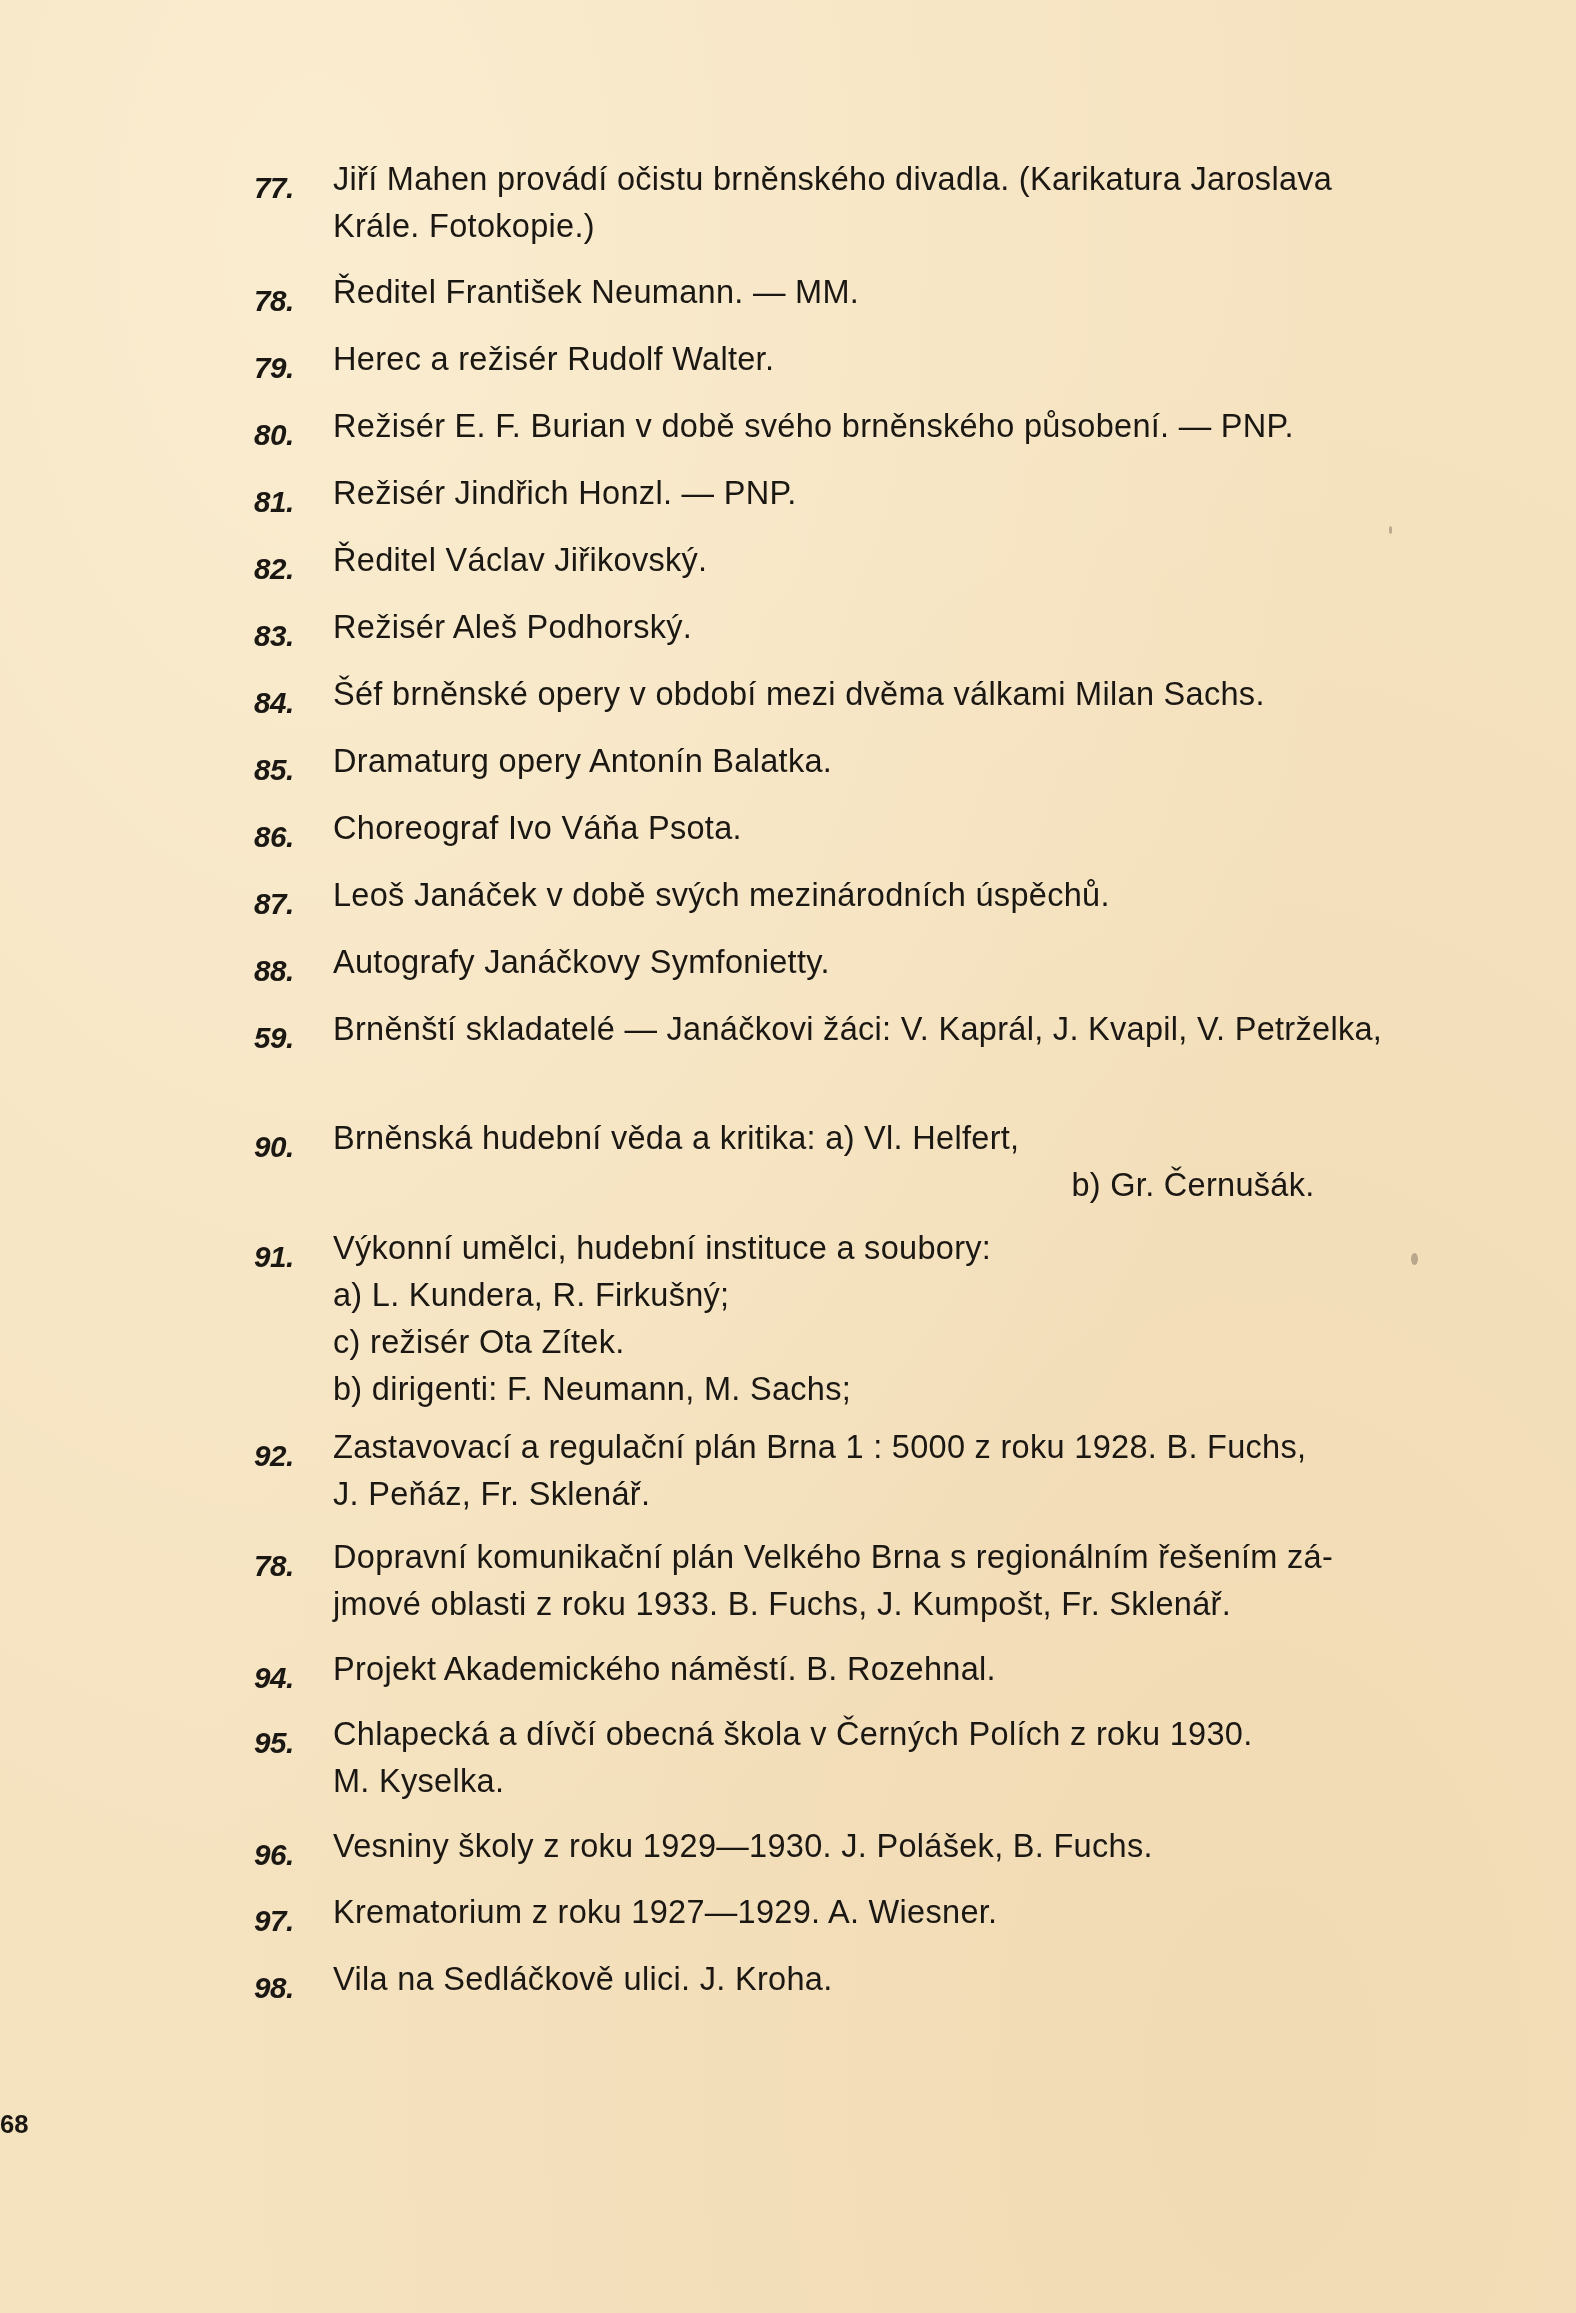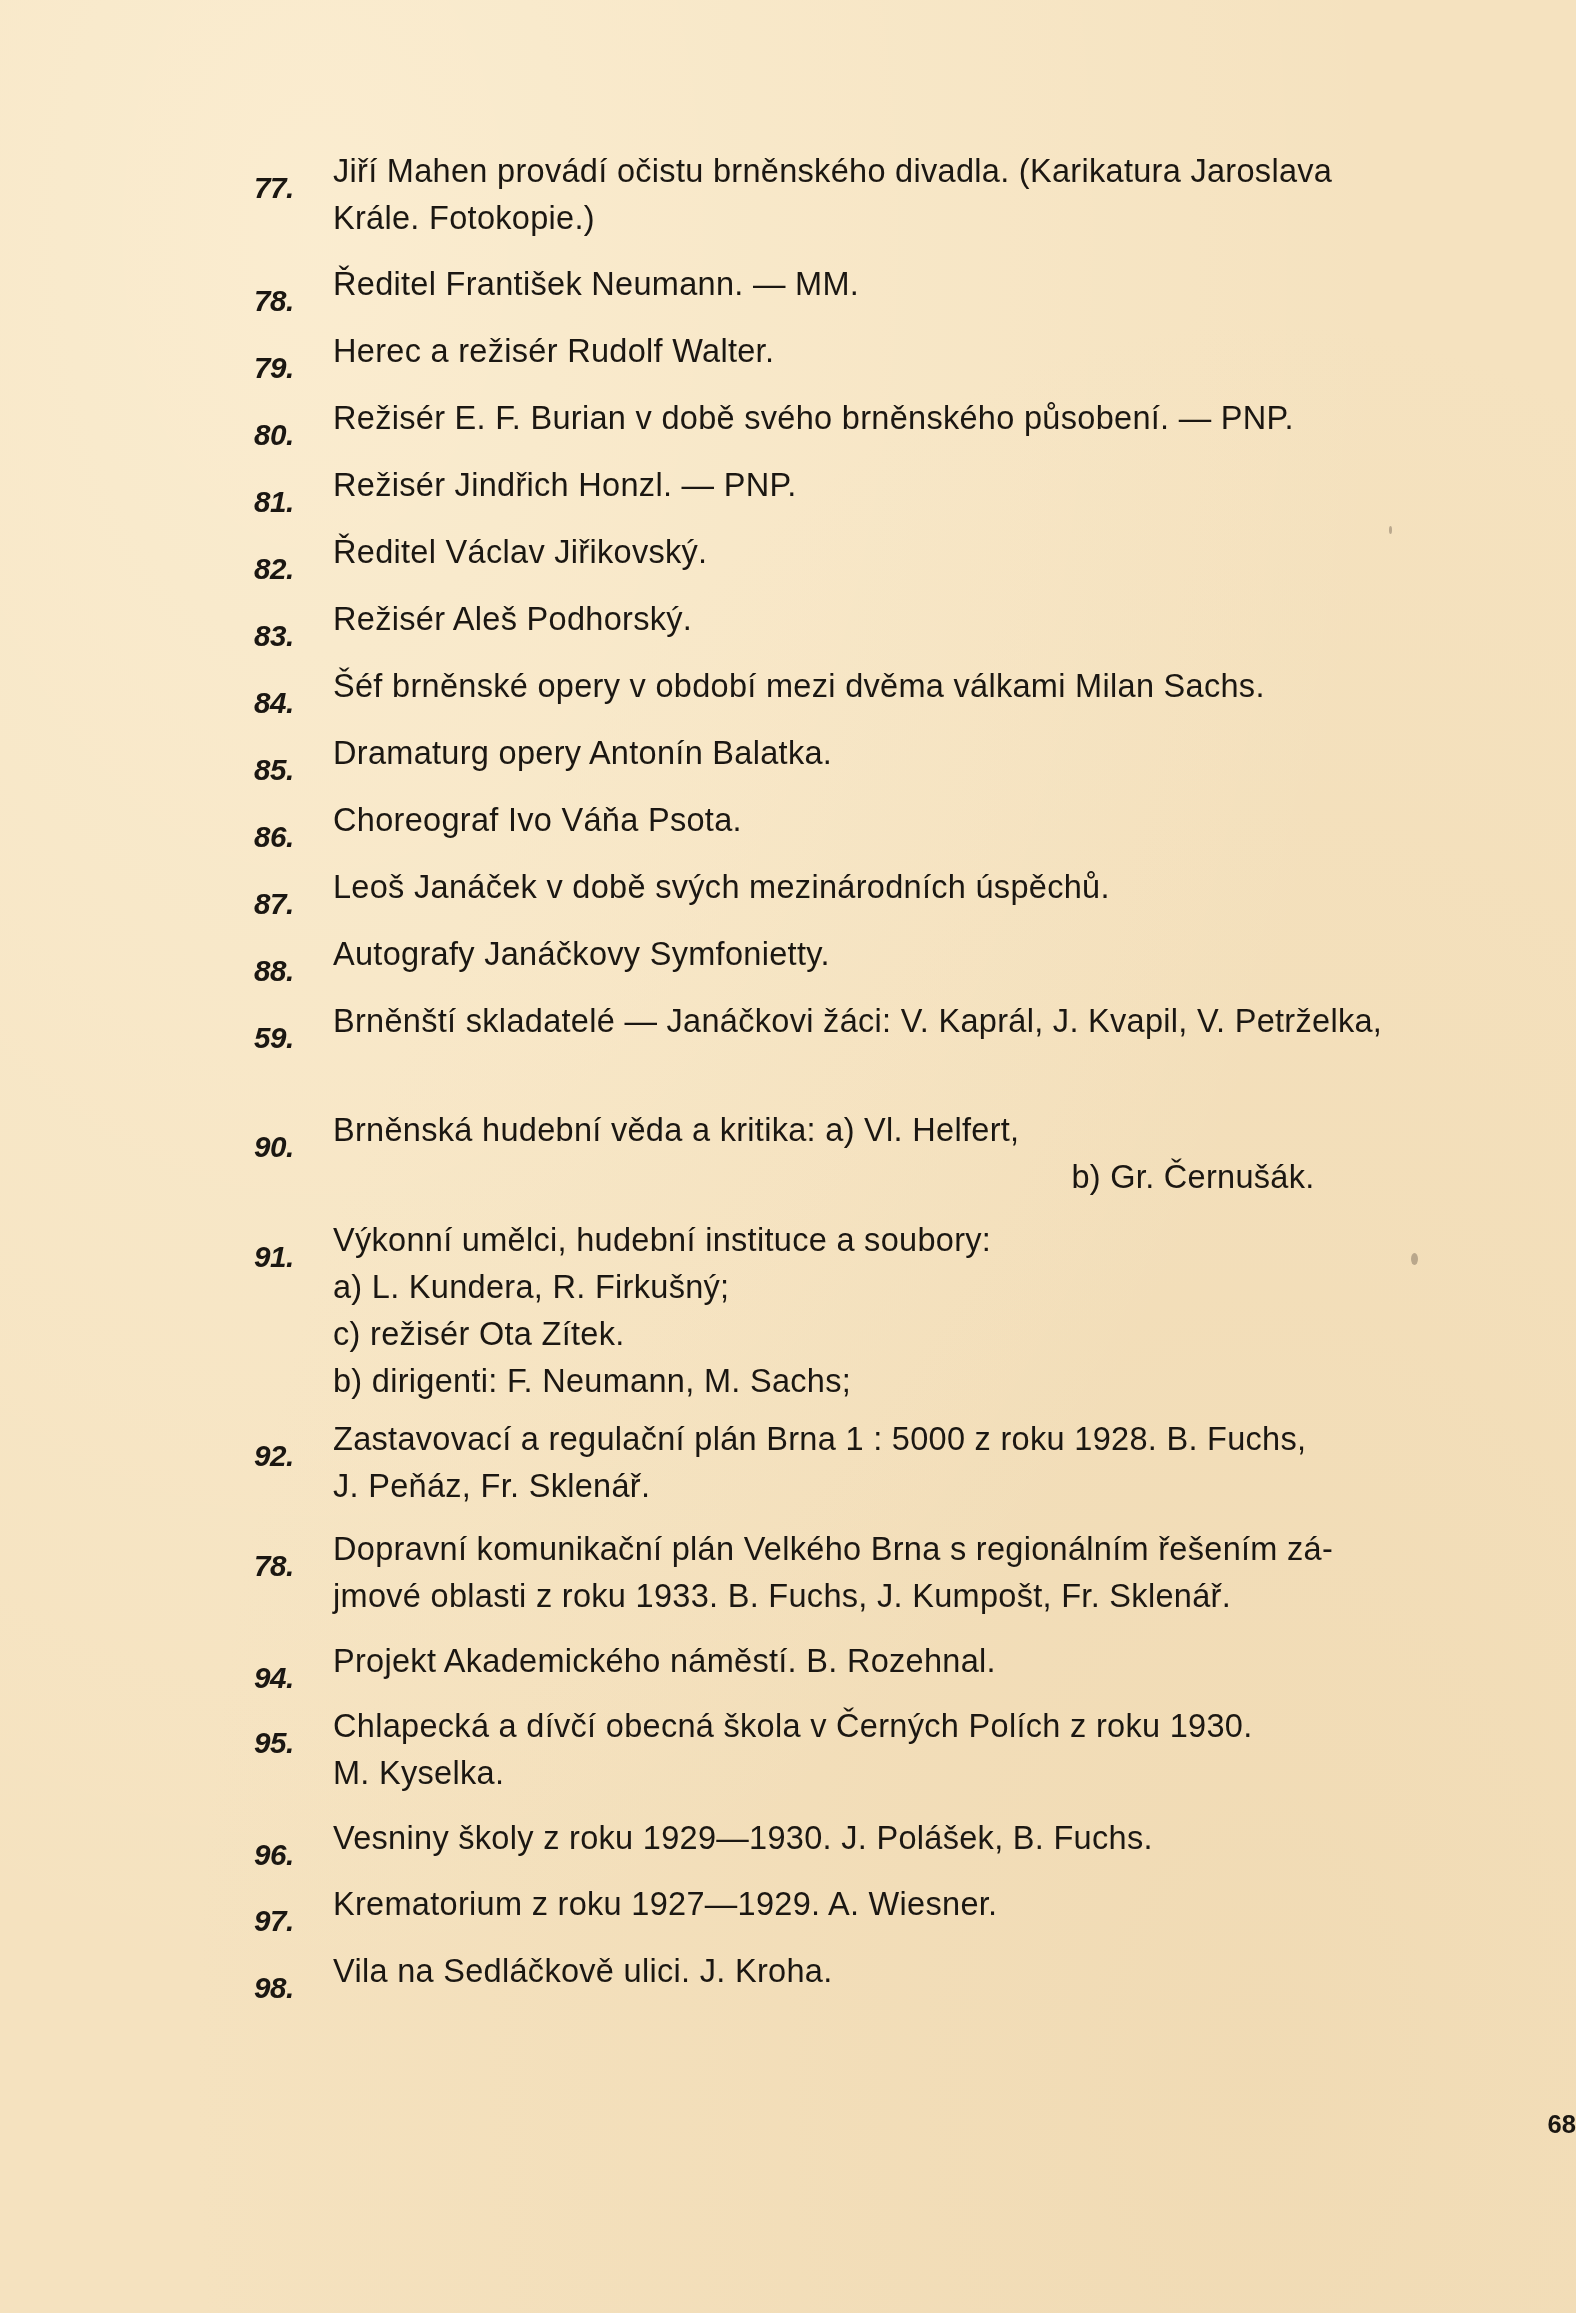--- a/index.html
+++ b/index.html
@@ -33,30 +33,30 @@
       top: 16px;
       font-weight: bold;
       font-size: 29.6px;
       letter-spacing: -0.5px;
       font-style: italic;
     }
     .txt {
       position: absolute;
       left: 79px;
       right: 0;
-      top: 0;
+      top: 8px;
       white-space: nowrap;
     }
     .line { display: block; height: 47px; white-space: nowrap; }
     .b-indent { padding-left: 558px; text-align: center; }
     .page-number {
       position: absolute;
       left: 0; right: 0;
       top: 2110px;
-      text-align: right;
+      text-align: left;
       font-weight: bold;
       font-size: 25.6px;
     }
     .speck {
       position: absolute; background: #8a7a66; border-radius: 50%; opacity: 0.55;
     }
   </style>
 </head>
 <body>
 

